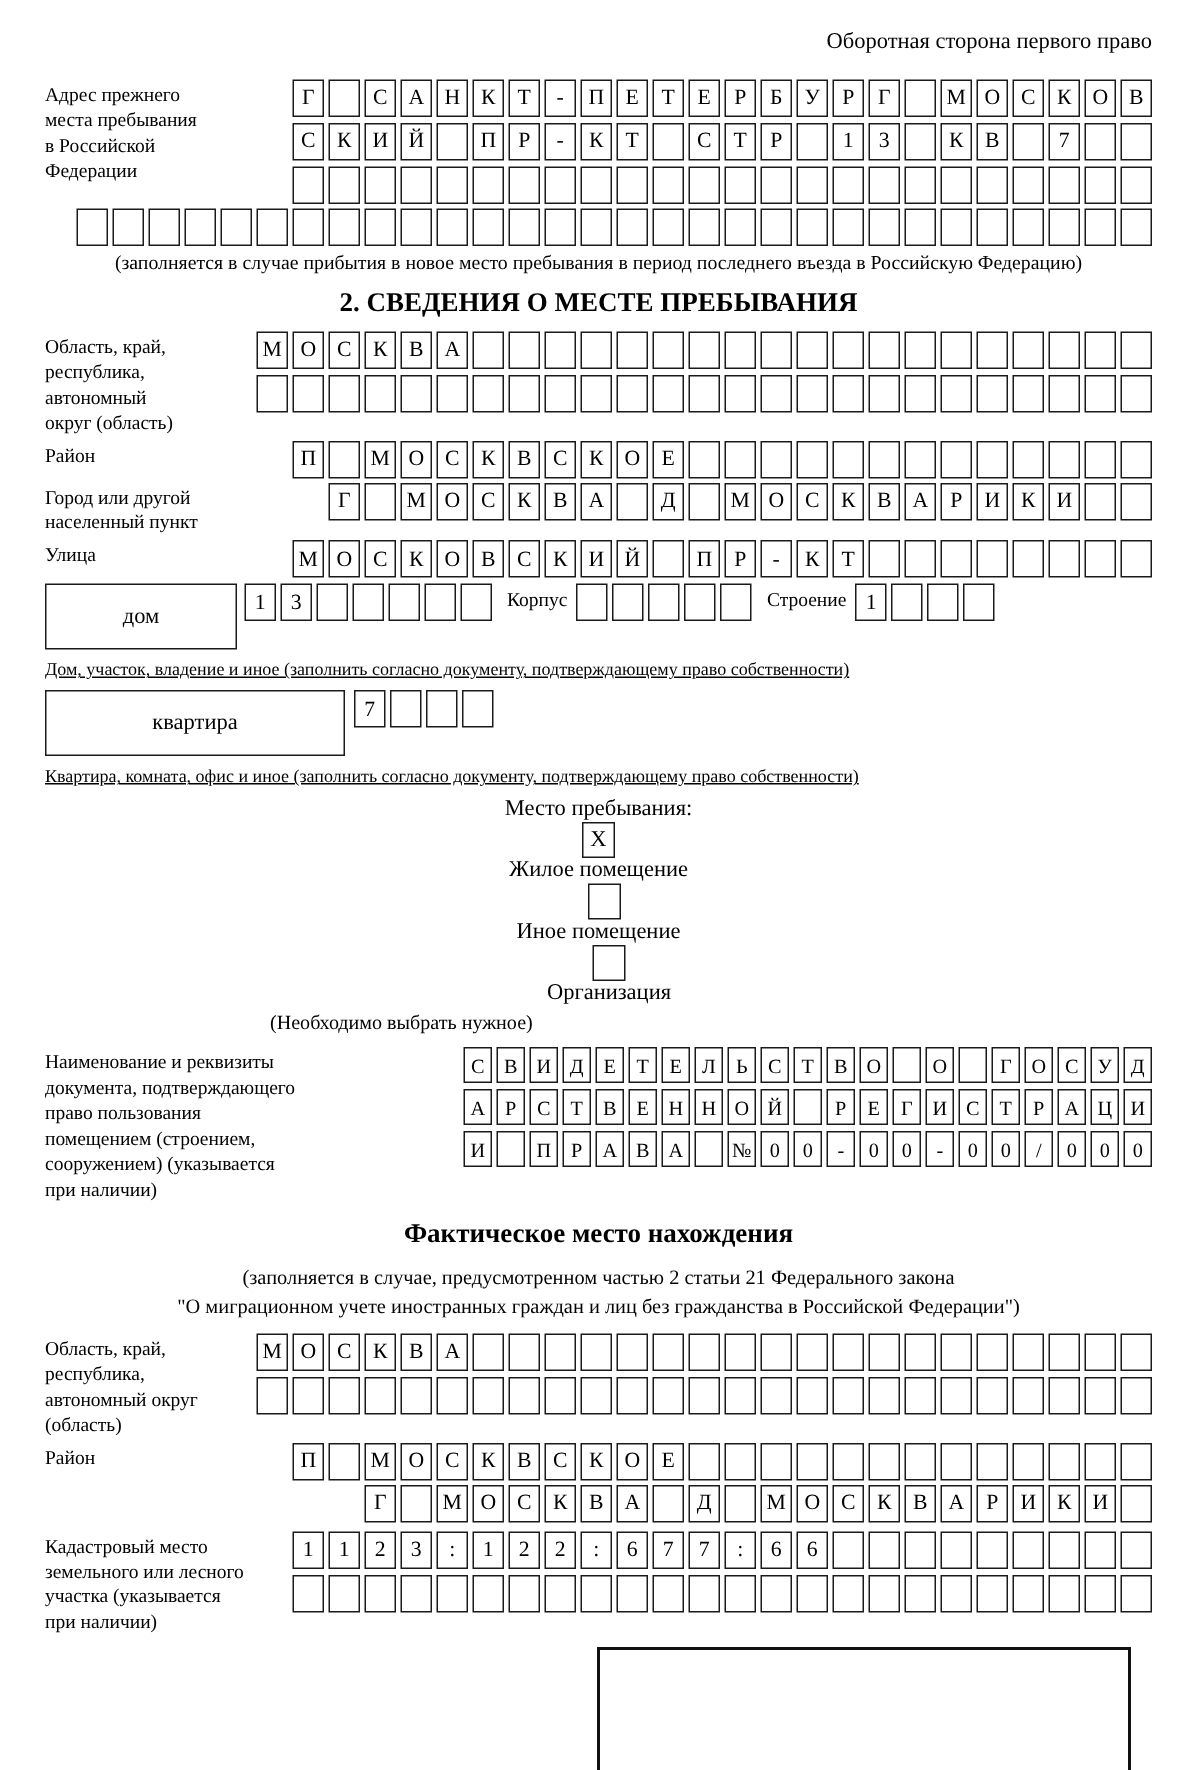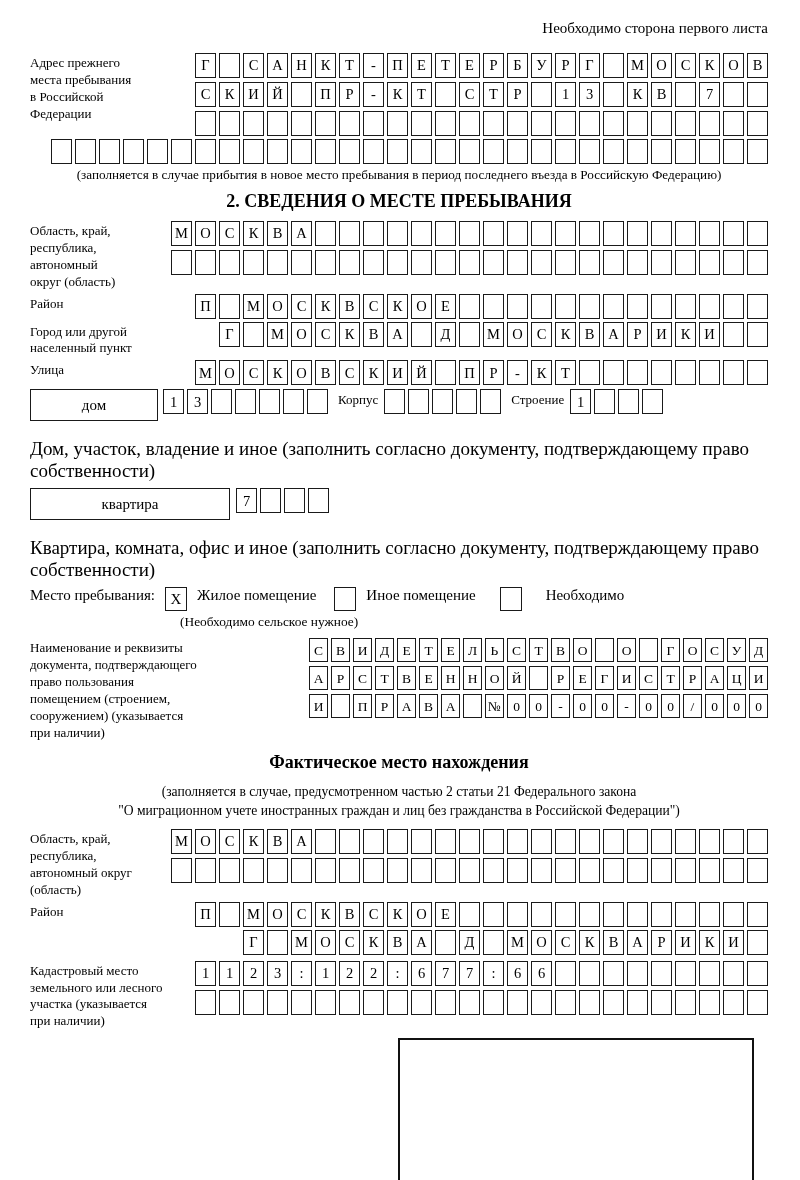--- a/index.html
+++ b/index.html
@@ -30,47 +30,47 @@
   }
   .cells.small .cell{width:19px;height:24px;font-size:13.5px;}
   .fullrow{margin-top:1px;}
   .caption{
     text-align:center;font-size:13.2px;margin:3px 0 8px 0;
   }
   .sec-title{
     text-align:center;font-weight:bold;font-size:18px;margin:6px 0 9px 0;
   }
   .wide-box{
-    box-sizing:border-box;border:1.8px solid #1a1a1a;height:32px;
+    box-sizing:border-box;border:1.8px solid #1a1a1a;height:44px;
     display:flex;align-items:center;justify-content:center;font-size:15px;
   }
   .inline-lbl{font-size:13px;padding:3px 6px 0 10px;font-family:Liberation Serif, serif;}
-  .cap-left{font-size:19px;margin:17px 0 6px 0;}
-  .place-row{display:flex;align-items:flex-start;font-size:15px;margin-top:4px;}
+  .cap-left{font-size:12px;margin:6px 0 6px 0;text-decoration:underline;}
+  .place-row{display:flex;align-items:center;font-size:15px;margin-top:4px;flex-direction:column;}
   .chk{
     box-sizing:border-box;width:22px;height:24px;border:1.6px solid #1a1a1a;
     display:flex;align-items:center;justify-content:center;
     font-size:15px;margin:0 10px;
   }
   .place-note{font-size:13.4px;margin:3px 0 8px 150px;}
   .fact-cap{text-align:center;font-size:13.6px;line-height:1.45;margin-bottom:8px;}
   .stamp-wrap{margin-top:8px;}
   .stamp-box{
     box-sizing:border-box;width:356px;height:176px;border:2px solid #111;
     margin-left:auto;margin-right:14px;background:#fff;
   }
   .stamp-caption{
     width:440px;margin:7px 0 0 auto;text-align:center;
     font-size:14.3px;line-height:1.45;
   }
 </style>
 </head>
 <body>
 
-<div class="hdr-note">Необходимо сторона первого листа</div>
+<div class="hdr-note">Оборотная сторона первого право</div>
 
 <div class="frow">
   <div class="flabel" style="width:150px">Адрес прежнего
 места пребывания
 в Российской
 Федерации</div>
   <div class="grid-col">
     <div class="cells">
         <div class="cell">Г</div>
         <div class="cell"></div>
@@ -386,23 +386,23 @@
 </div>
 <div class="cap-left">Квартира, комната, офис и иное (заполнить согласно документу, подтверждающему право собственности)</div>
 
 <div class="place-row">
   <span>Место пребывания:</span>
   <span class="chk">X</span>
   <span>Жилое помещение</span>
   <span class="chk" style="margin-left:18px"></span>
   <span>Иное помещение</span>
   <span class="chk" style="margin-left:24px"></span>
-  <span style="margin-left:14px">Необходимо</span>
-</div>
-<div class="place-note">(Необходимо сельское нужное)</div>
+  <span style="margin-left:14px">Организация</span>
+</div>
+<div class="place-note">(Необходимо выбрать нужное)</div>
 
 <div class="frow">
   <div class="flabel" style="width:268px">Наименование и реквизиты
 документа, подтверждающего
 право пользования
 помещением (строением,
 сооружением) (указывается
 при наличии)</div>
   <div class="grid-col">
     <div class="cells small">

